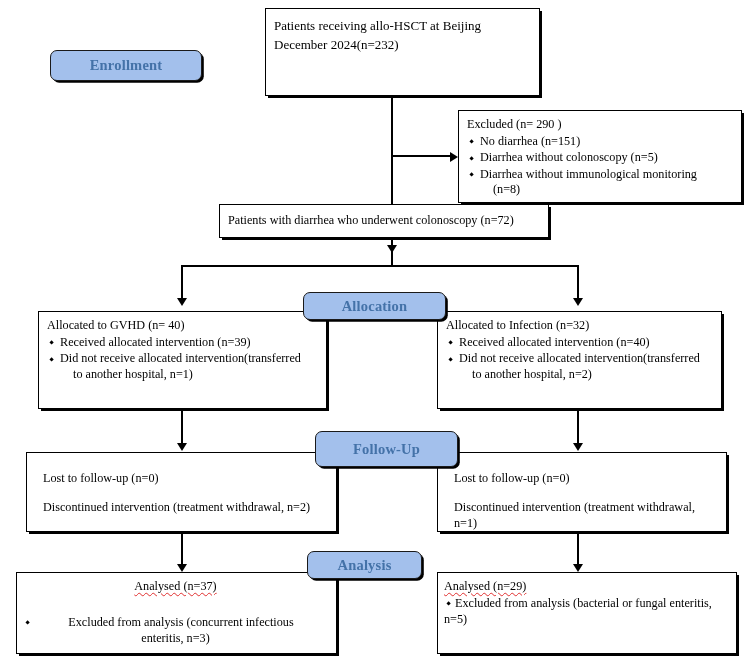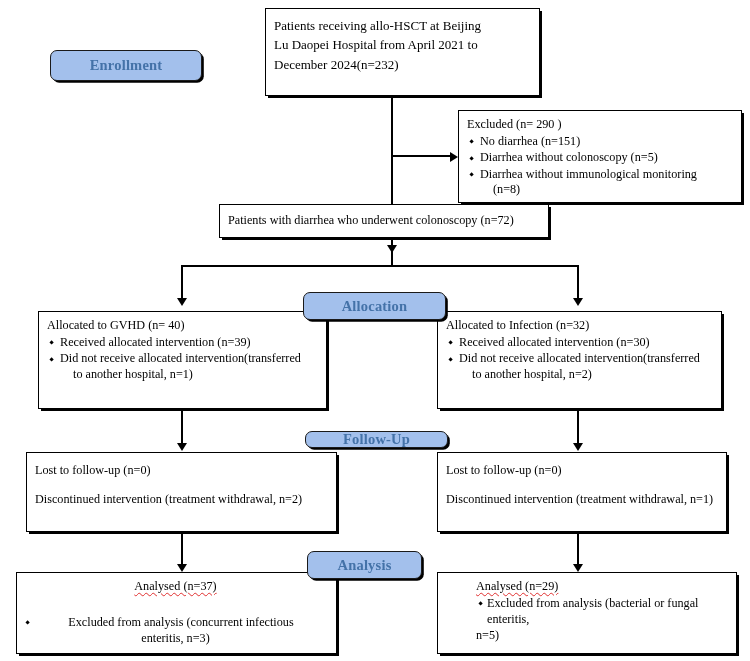--- a/index.html
+++ b/index.html
@@ -59,21 +59,21 @@
     width: 3.2px;
     height: 3.2px;
     background: #000000;
     transform: rotate(45deg);
   }
   ul.bullets li .cont {
     display: block;
     padding-left: 13px;
   }
   .para {
-    margin: 0;
+    margin: 8px;
   }
   .para + .para {
     margin-top: 13px;
   }
   .badge {
     position: absolute;
     box-sizing: border-box;
     background: #a3c0ec;
     border: 1.6px solid #1a1a1a;
     border-radius: 7px;
@@ -122,21 +122,21 @@
 <div id="canvas">
 
   <div class="badge" style="left:50px; top:50px; width:152px; height:31px;">
     <span>Enrollment</span>
   </div>
 
   <div class="badge" style="left:303px; top:292px; width:143px; height:28px;">
     <span>Allocation</span>
   </div>
 
-  <div class="badge" style="left:305px; top:431px; width:143px; height:17px;">
+  <div class="badge" style="left:315px; top:431px; width:143px; height:36px;">
     <span>Follow-Up</span>
   </div>
 
   <div class="badge" style="left:307px; top:551px; width:115px; height:28px;">
     <span>Analysis</span>
   </div>
 
   <div class="ln v" style="left:391px; top:96px; height:157px;"></div>
   <div class="arrowhead down" style="left:387px; top:245px;"></div>
 
@@ -158,21 +158,20 @@
 
   <div class="ln v" style="left:181px; top:532px; height:36px;"></div>
   <div class="arrowhead down" style="left:177px; top:564px;"></div>
 
   <div class="ln v" style="left:577px; top:532px; height:36px;"></div>
   <div class="arrowhead down" style="left:573px; top:564px;"></div>
 
   <div class="box title-box" style="left:265px; top:8px; width:275px; height:88px;">
     <div class="box-inner center">
       <div class="lead wrap">Patients receiving allo-HSCT at Beijing</div>
-      <div class="lead wrap">Lu Daopei Hospital from April 2021 to</div>
       <div class="lead wrap">December 2024(n=232)</div>
     </div>
   </div>
 
   <div class="box" style="left:458px; top:110px; width:284px; height:93px;">
     <div class="box-inner">
       <div class="lead">Excluded  (n= 290 )</div>
       <ul class="bullets">
         <li><span>No diarrhea (n=151)</span></li>
         <li><span>Diarrhea without colonoscopy (n=5)</span></li>
@@ -200,21 +199,21 @@
           <span class="cont">to another hospital, n=1)</span>
         </li>
       </ul>
     </div>
   </div>
 
   <div class="box" style="left:437px; top:311px; width:285px; height:98px;">
     <div class="box-inner">
       <div class="lead">Allocated to Infection (n=32)</div>
       <ul class="bullets">
-        <li><span>Received allocated intervention (n=30)</span></li>
+        <li><span>Received allocated intervention (n=40)</span></li>
         <li>
           <span>Did not receive allocated intervention(transferred</span>
           <span class="cont">to another hospital, n=2)</span>
         </li>
       </ul>
     </div>
   </div>
 
   <div class="box" style="left:26px; top:452px; width:311px; height:80px;">
     <div class="box-inner" style="padding-top:10px;">
@@ -237,21 +236,21 @@
       </div>
       <ul class="bullets">
         <li style="padding-left:11px;margin-top:20px;">
           <span>Excluded from analysis (concurrent infectious</span>
         </li>
       </ul>
       <div class="lead wrap">enteritis, n=3)</div>
     </div>
   </div>
 
-  <div class="box" style="left:437px; top:572px; width:300px; height:82px;padding-left:32px;">
+  <div class="box" style="left:437px; top:572px; width:300px; height:82px;">
     <div class="box-inner" style="padding-left:6px;">
       <div class="lead">
         <span class="sp-red">Analysed  (n=29)</span>
       </div>
       <ul class="bullets">
         <li style="padding-left:11px;">
           <span>Excluded from analysis (bacterial or fungal enteritis,</span>
         </li>
       </ul>
       <div class="lead wrap">n=5)</div>

